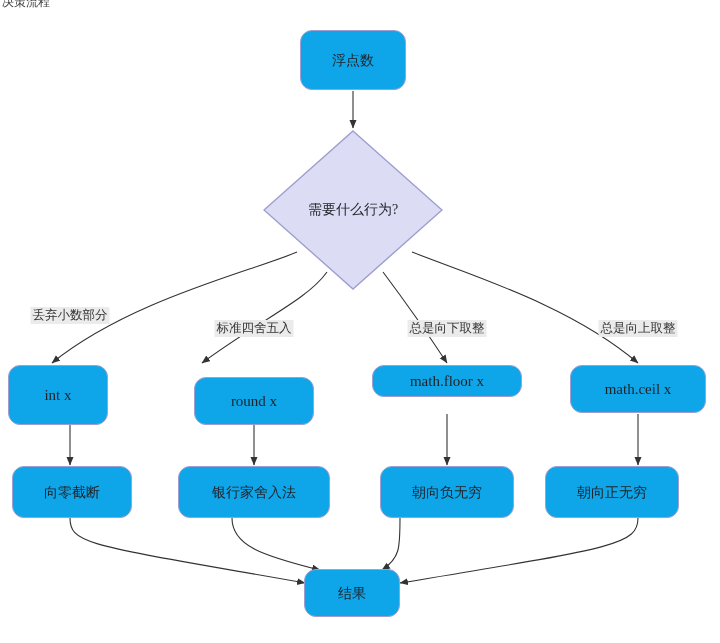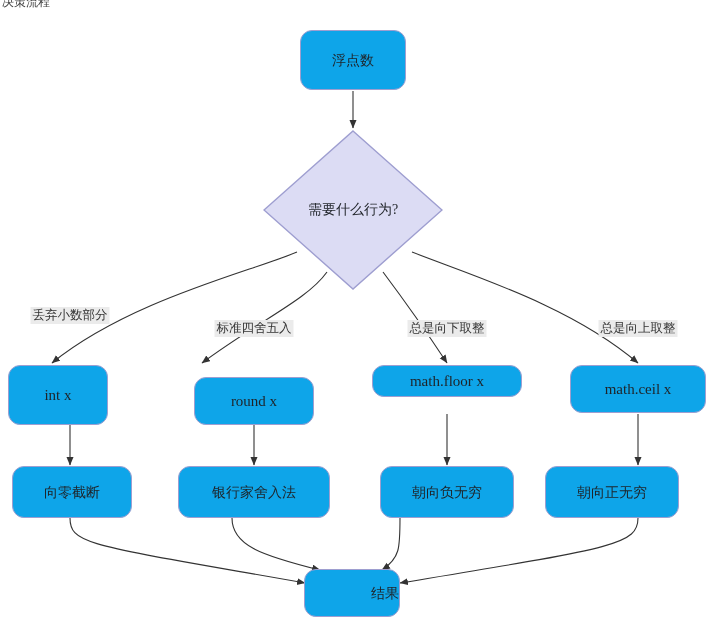--- a/index.html
+++ b/index.html
@@ -158,17 +158,17 @@
   <div class="node" style="left:178px; top:466px; width:152px; height:52px;">
     <span>银行家舍入法</span>
   </div>
   <div class="node" style="left:380px; top:466px; width:134px; height:52px;">
     <span>朝向负无穷</span>
   </div>
   <div class="node" style="left:545px; top:466px; width:134px; height:52px;">
     <span>朝向正无穷</span>
   </div>
 
-  <div class="node" style="left:304px; top:569px; width:96px; height:48px;justify-content:flex-end;">
+  <div class="node" style="left:304px; top:569px; width:96px; height:48px;">
     <span>结果</span>
   </div>
 
 </div>
 
 </body></html>

